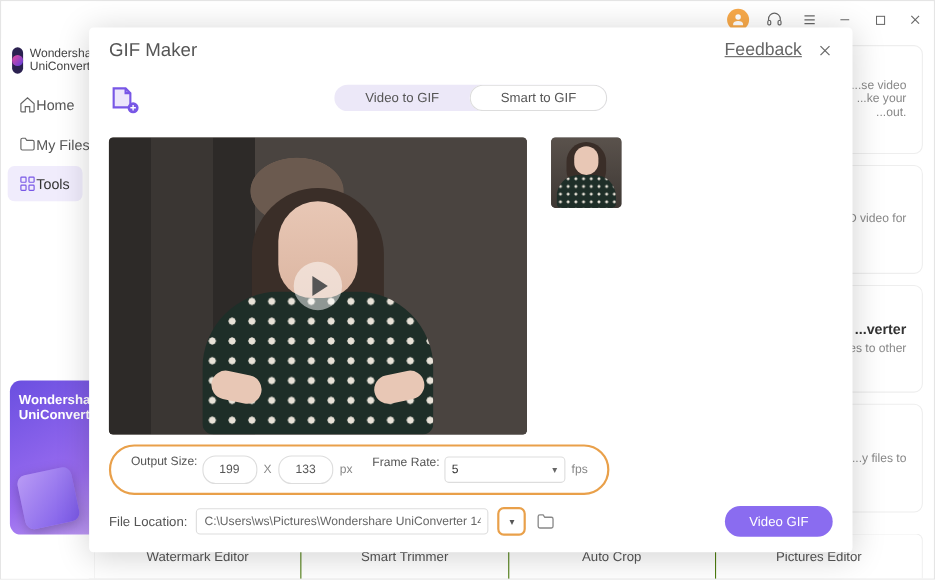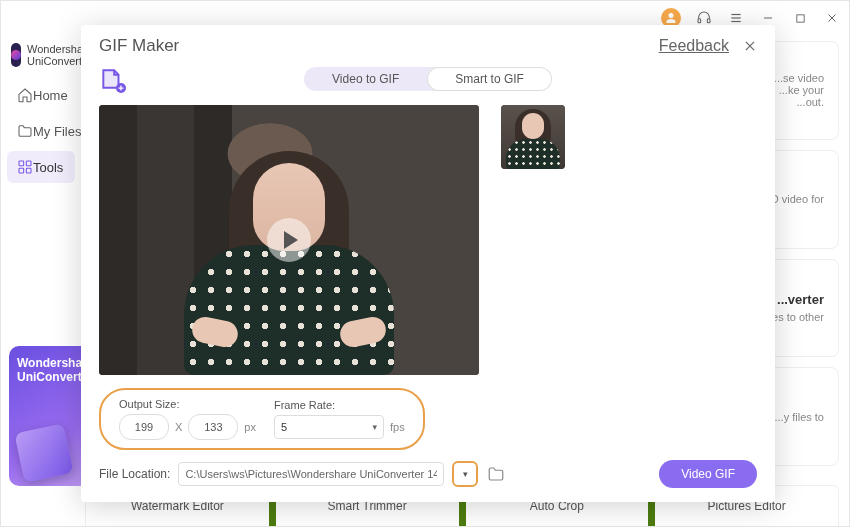--- a/index.html
+++ b/index.html
@@ -20,32 +20,32 @@
 .nav-item .ni{width:16px;height:16px;flex:none}
 .promo{position:absolute;left:8px;bottom:40px;width:105px;height:140px;border-radius:10px;background:linear-gradient(150deg,#6a4fe0 0%,#9a6cf0 60%,#c9a8f7 100%);color:#fff;padding:10px 8px;box-sizing:border-box;font-size:12px;font-weight:600;overflow:hidden}
 .promo .note{position:absolute;right:8px;top:55px;width:18px;height:18px;border-radius:50%;background:#f7a94a;display:flex;align-items:center;justify-content:center;font-size:11px}
 .promo .cube{position:absolute;left:10px;bottom:8px;width:50px;height:50px;transform:rotate(-12deg);background:linear-gradient(135deg,#b99bf5,#7a58e8);border-radius:8px;box-shadow:0 4px 12px rgba(0,0,0,.25)}
 .content{flex:1;position:relative}
 .cards{position:absolute;inset:0;padding:6px 10px 10px 4px;box-sizing:border-box;display:flex;flex-direction:column;gap:10px}
 .card{border:1px solid #eee;border-radius:8px;flex:1;padding:10px 14px;box-sizing:border-box;display:flex;flex-direction:column;justify-content:center}
 .card .ct{font-weight:600;font-size:13px;color:#333;margin-bottom:4px}
 .card .cd{font-size:11px;color:#888}
 .bottom-tools{position:absolute;left:4px;right:10px;bottom:0;height:40px;border:1px solid #eee;border-radius:6px 6px 0 0;display:flex;border-bottom:none}
-.bt-item{flex:1;display:flex;align-items:center;justify-content:center;font-size:12px;color:#555;border-right:7px solid #4d7c0f}
+.bt-item{flex:1;display:flex;align-items:center;justify-content:center;font-size:12px;color:#555;border-right:1px solid #4d7c0f}
 .bt-item:last-child{border-right:none}
 
 .modal{position:absolute;left:80px;top:24px;right:74px;bottom:24px;background:#fff;border-radius:4px;box-shadow:0 4px 30px rgba(0,0,0,.18);display:flex;flex-direction:column;padding:10px 18px 14px;box-sizing:border-box}
 .modal-head{display:flex;align-items:center;justify-content:space-between;height:22px}
 .modal-title{font-size:17px;color:#555}
 .modal-head-r{display:flex;align-items:center;gap:14px}
 .feedback{font-size:16px;color:#666;text-decoration:underline;cursor:pointer}
 .close-x{cursor:pointer;color:#666}
 .seg-row{display:flex;align-items:center;gap:14px;margin:6px 0 10px}
 .add-btn{width:26px;height:26px;cursor:pointer;color:#7857e6;position:relative}
-.seg{display:flex;background:#ece8f8;border-radius:16px;overflow:hidden;margin:4px auto}
+.seg{display:flex;background:#ece8f8;border-radius:16px;overflow:hidden;margin:14px auto}
 .seg-btn{padding:5px 28px;font-size:12px;color:#555;cursor:pointer;border-radius:16px}
 .seg-btn.active{background:#fff;box-shadow:0 0 0 1px #ddd inset}
 .preview-row{display:flex;gap:22px;flex:1;min-height:0}
 .preview{width:380px;height:270px;border-radius:4px;background:#4a4440;position:relative;overflow:hidden;flex:none}
 .preview .bg{position:absolute;inset:0;background:
   radial-gradient(ellipse 70px 50px at 45% 18%,#6b5a4f 0%,#6b5a4f 60%,transparent 61%),
   linear-gradient(90deg,#2d2a28 0 10%,#3a3633 10% 25%,#2d2a28 25% 35%,#4a4440 35% 100%),
   linear-gradient(#5a524c,#3e3834)}
 .preview .person{position:absolute;left:50%;bottom:0;transform:translateX(-50%);width:230px;height:230px}
 .preview .head{position:absolute;left:50%;top:18px;transform:translateX(-50%);width:72px;height:88px;border-radius:40px 40px 34px 34px;background:linear-gradient(#e8c7b5,#dcb6a2)}
@@ -56,21 +56,21 @@
 .preview .arm-r{right:18px;transform:rotate(-12deg)}
 .preview .play{position:absolute;left:50%;top:50%;transform:translate(-50%,-50%);width:44px;height:44px;border-radius:50%;background:rgba(255,255,255,.5);display:flex;align-items:center;justify-content:center;cursor:pointer}
 .preview .play:before{content:"";border-left:14px solid #555;border-top:9px solid transparent;border-bottom:9px solid transparent;margin-left:4px}
 .thumbs{flex:1;display:flex;align-items:flex-start}
 .thumb{width:64px;height:64px;border-radius:4px;background:#4a4440;position:relative;overflow:hidden}
 .thumb .bg{position:absolute;inset:0;background:linear-gradient(#5a524c,#3e3834)}
 .thumb .h{position:absolute;left:50%;top:8px;transform:translateX(-50%);width:22px;height:26px;border-radius:12px;background:#e8c7b5}
 .thumb .hr{position:absolute;left:50%;top:4px;transform:translateX(-50%);width:36px;height:44px;border-radius:20px;background:#3a2e28}
 .thumb .t{position:absolute;left:50%;bottom:0;transform:translateX(-50%);width:54px;height:30px;border-radius:20px 20px 4px 4px;background:#1e2e28;background-image:radial-gradient(#e8e2d8 1.2px,transparent 1.5px);background-size:7px 7px}
 .settings{margin-top:10px;display:flex;align-items:center;gap:18px;border:2px solid #e9a04a;border-radius:26px;padding:8px 18px;width:fit-content;min-width:300px;box-sizing:border-box}
-.sg{display:flex;flex-direction:column;gap:4px}
+.sg{display:flex;gap:4px}
 .sg-label{font-size:11px;color:#555}
 .sg-row{display:flex;align-items:center;gap:6px}
 .num-in{width:44px;height:22px;border:1px solid #ddd;border-radius:12px;text-align:center;font-size:11px;color:#555;background:#fff}
 .unit{font-size:11px;color:#888}
 .fps-sel{width:96px;height:22px;border:1px solid #ddd;border-radius:4px;background:#fff;font-size:11px;padding:0 6px;display:flex;align-items:center;justify-content:space-between;cursor:pointer}
 .fps-sel .chev{font-size:9px;color:#666}
 .bottom{margin-top:auto;display:flex;align-items:center;gap:8px;padding-top:10px}
 .fl-label{font-size:12px;color:#555}
 .fl-input{flex:0 0 252px;height:22px;border:1px solid #ddd;border-radius:4px;font-size:11px;color:#666;padding:0 6px;background:#fff}
 .fl-dd{width:22px;height:22px;border:2px solid #e9a04a;border-radius:6px;display:flex;align-items:center;justify-content:center;cursor:pointer;font-size:9px;color:#555}

